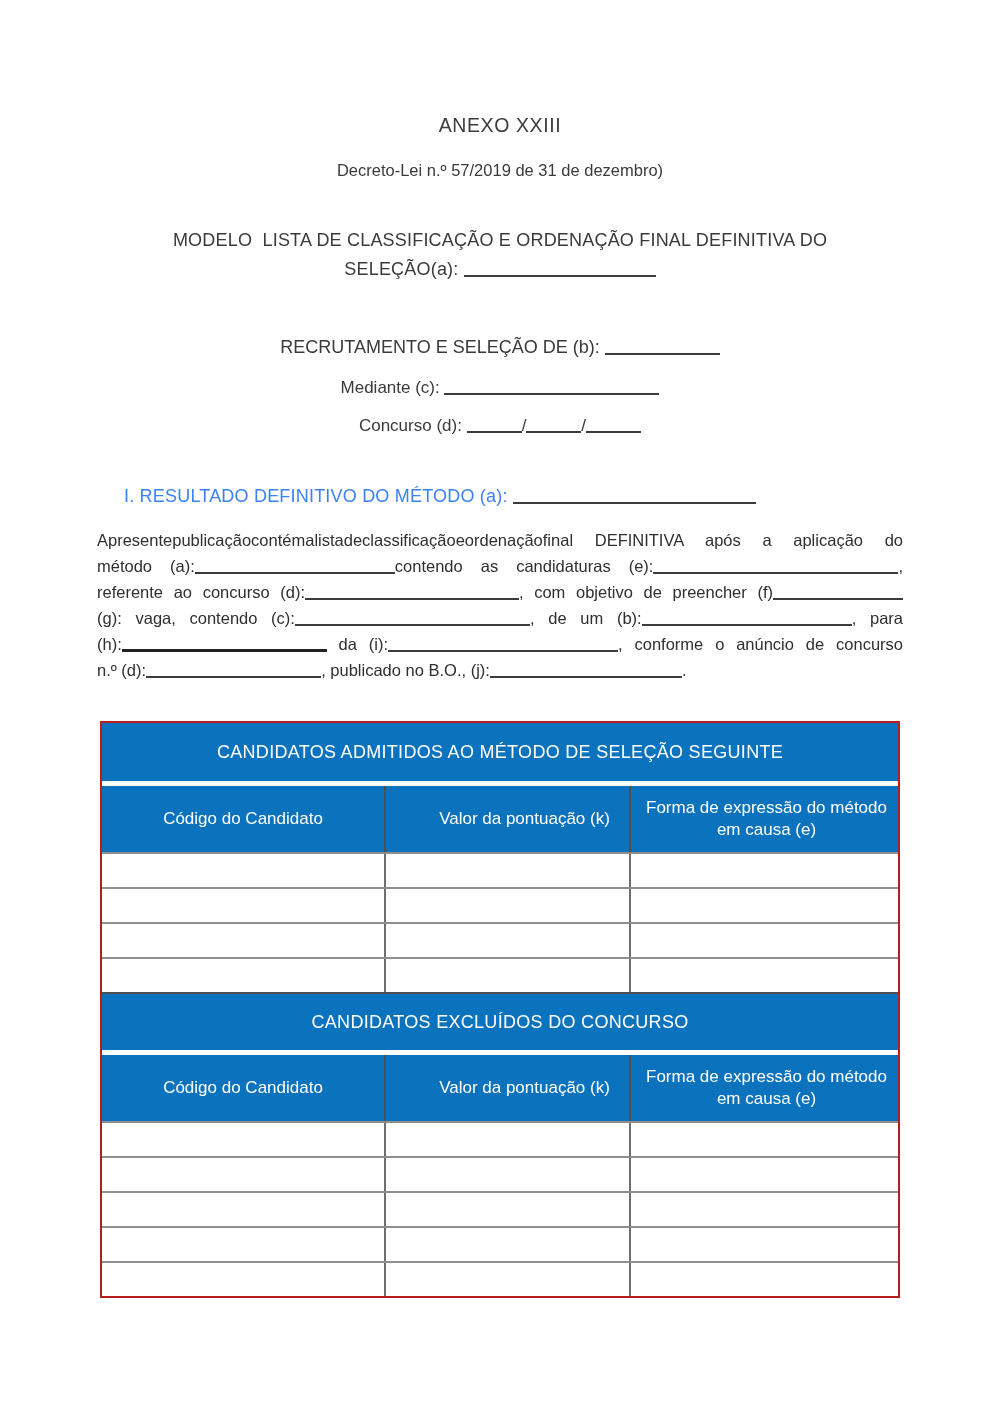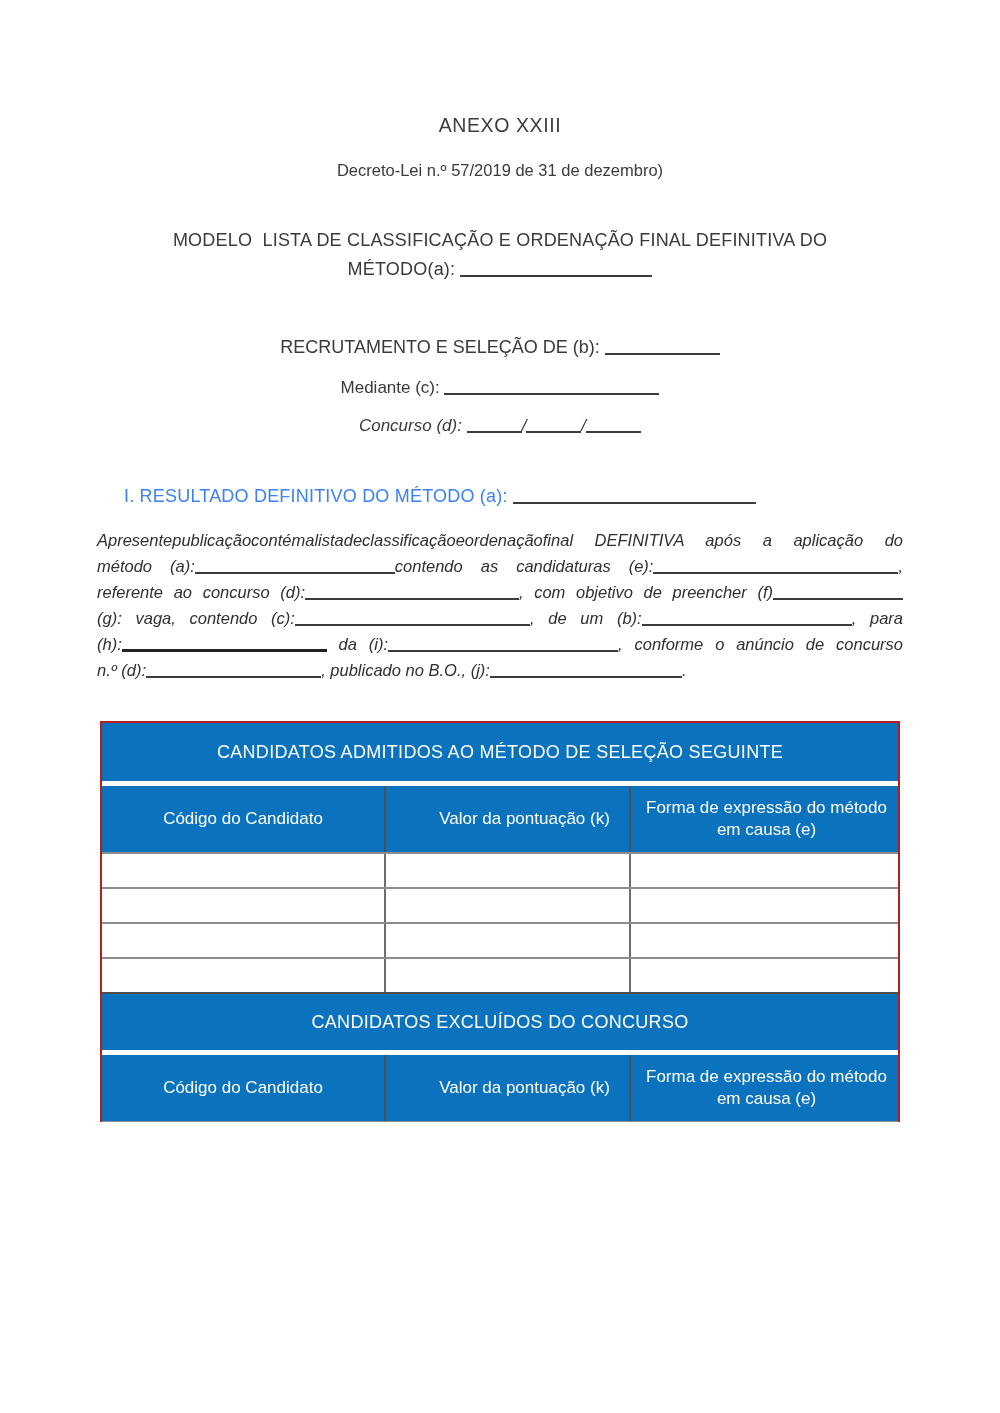--- a/index.html
+++ b/index.html
@@ -1,34 +1,34 @@
 <!DOCTYPE html>
 <html style="--blue: #0b72be; --ink: #333333;"><head>
 <meta charset="utf-8">
 <style>
   :root { --blue:#0b72be; --ink:#333333; --line:#3c3c3c; }
   * { margin:0; padding:0; box-sizing:border-box; }
   html,body { background:#ffffff; }
   body { width:1000px; height:1413px; font-family:"Liberation Sans","DejaVu Sans",sans-serif; color:var(--ink); }
-  .page { position:relative; width:1000px; height:1122px; overflow:hidden; background:#fff; }
+  .page { position:relative; width:1000px; height:1413px; overflow:hidden; background:#fff; }
 
   .doc-title { margin-top:114px; text-align:center; font-size:19.5px; letter-spacing:0.6px; color:#3d3d3d; }
   .subtitle { margin-top:21px; text-align:center; font-size:16.5px; line-height:24px; color:#3a3a3a; }
 
   .modelo { margin-top:44px; text-align:center; font-size:18px; line-height:29px; color:#3a3a3a; letter-spacing:0.2px; }
   .heading-line { white-space:pre; }
 
   .center-line { text-align:center; color:#3a3a3a; }
   .recrutamento { margin-top:53px; font-size:18px; }
   .mediante { margin-top:20px; font-size:17px; }
-  .concurso { margin-top:18px; font-size:17px;font-style:italic; }
+  .concurso { margin-top:18px; font-size:17px; }
 
   .section1 { margin:50px 0 0 124px; font-size:18px; color:#3b82f6; letter-spacing:0.2px; }
 
-  .paragraph { width:806px; margin:20px auto 0; font-size:16.5px; line-height:26px; color:#2f2f2f;font-style:italic; }
+  .paragraph { width:806px; margin:20px auto 0; font-size:16.5px; line-height:26px; color:#2f2f2f; }
   .pline { text-align:justify; text-align-last:justify; }
   .pline.last { text-align:right; text-align-last:left; }
 
   .blank { display:inline-block; height:12px; border-bottom:2px solid var(--line); vertical-align:-2px; }
   .blank.thick { border-bottom-width:3px; border-bottom-color:#222; }
   .w55{width:55px} .w115{width:115px} .w130{width:130px} .w175{width:175px} .w195{width:192px} .w200{width:200px} .w205{width:205px}
   .w210{width:210px} .w215{width:215px} .w220{width:214px} .w230{width:230px}
   .w235{width:235px} .w243{width:243px} .w245{width:245px}
 
   .tbl { width:800px; margin:38px auto 0; border:2px solid #b91c1c; background:#fff; }
@@ -51,21 +51,21 @@
 <div class="page">
 
   <div class="doc-title">ANEXO XXIII</div>
 
   <div class="subtitle">
     <div>Decreto-Lei n.º 57/2019 de 31 de dezembro)</div>
   </div>
 
   <div class="modelo">
     <div class="heading-line">MODELO&nbsp; LISTA DE CLASSIFICAÇÃO E ORDENAÇÃO FINAL DEFINITIVA DO</div>
-    <div><span>MÉTODO(a):</span> <span class="blank w195"></span></div>
+    <div><span>SELEÇÃO(a):</span> <span class="blank w195"></span></div>
   </div>
 
   <div class="center-line recrutamento"><span>RECRUTAMENTO E SELEÇÃO DE (b):</span> <span class="blank w115"></span></div>
 
   <div class="center-line mediante"><span>Mediante (c):</span> <span class="blank w215"></span></div>
 
   <div class="center-line concurso"><span>Concurso (d):</span> <span class="blank w55"></span><span>/</span><span class="blank w55"></span><span>/</span><span class="blank w55"></span></div>
 
   <div class="section1"><span>I. RESULTADO DEFINITIVO DO MÉTODO (a):</span> <span class="blank w243"></span></div>
 

